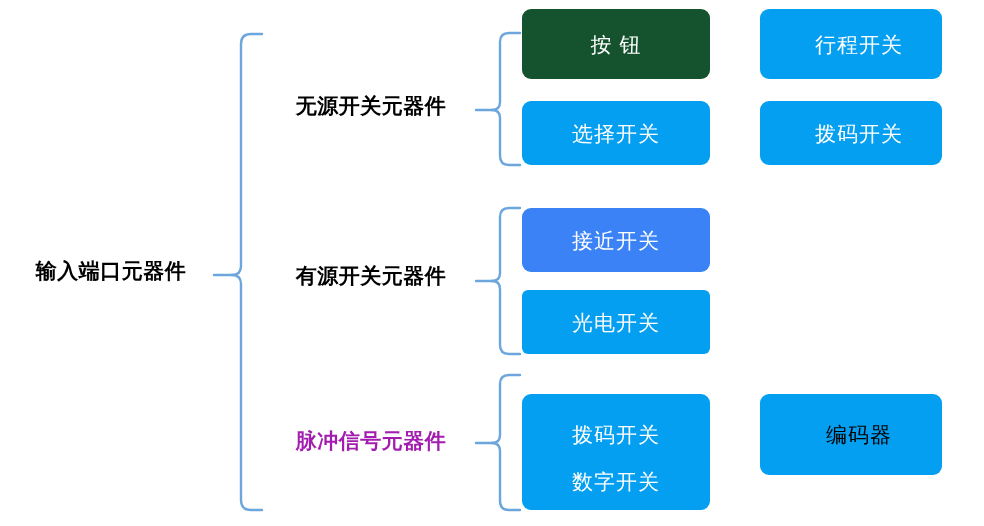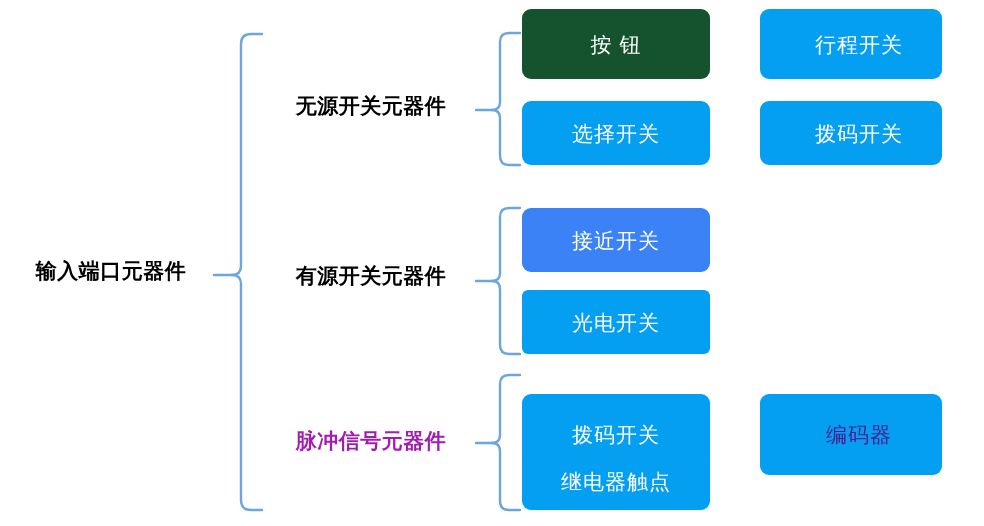--- a/index.html
+++ b/index.html
@@ -130,16 +130,16 @@
 
   <div class="leaf-box col-a r1a" style="background: #14532d; color: rgb(255, 255, 255);">按 钮</div>
   <div class="leaf-box col-b r1a" style="background: rgb(4, 159, 240); color: rgb(255, 255, 255);">行程开关</div>
   <div class="leaf-box col-a r1b" style="background: rgb(4, 159, 240); color: rgb(255, 255, 255);">选择开关</div>
   <div class="leaf-box col-b r1b" style="background: rgb(4, 159, 240); color: rgb(255, 255, 255);">拨码开关</div>
 
   <div class="leaf-box col-a r2a" style="background: #3b82f6; color: rgb(255, 255, 255);">接近开关</div>
   <div class="leaf-box col-a r2b" style="background: rgb(4, 159, 240); color: rgb(255, 255, 255); border-radius: 6px;">光电开关</div>
 
   <div class="leaf-box col-a r3a" style="background: rgb(4, 159, 240); color: rgb(255, 255, 255);">拨码开关</div>
-  <div class="leaf-box col-b r3a" style="background: rgb(4, 159, 240); color: #4c1d95; text-align: center;">编码器</div>
-  <div class="leaf-box col-a r3b" style="background: rgb(4, 159, 240); color: rgb(255, 255, 255);">继电器触点</div>
+  <div class="leaf-box col-b r3a" style="background: rgb(4, 159, 240); color: #000000; text-align: center;">编码器</div>
+  <div class="leaf-box col-a r3b" style="background: rgb(4, 159, 240); color: rgb(255, 255, 255);">数字开关</div>
 
 </div>
 
 </body></html>

